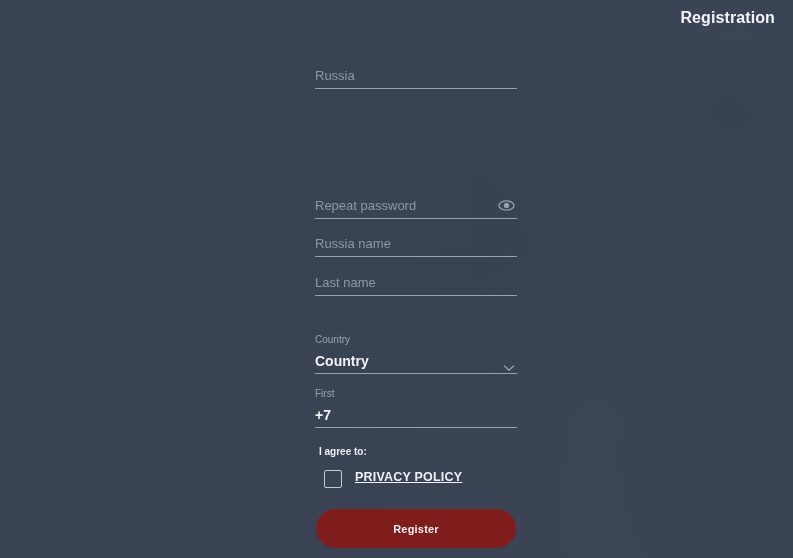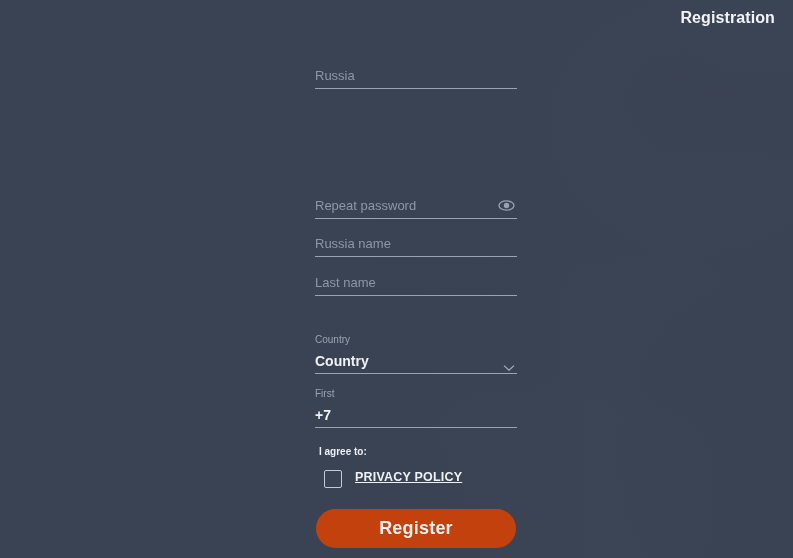--- a/index.html
+++ b/index.html
@@ -188,24 +188,24 @@
   }
 
   .register-button {
     position: absolute;
     left: 316px;
     top: 509px;
     width: 200px;
     height: 39px;
     border: none;
     border-radius: 20px;
-    background: #c2410c;
+    background: #7f1d1d;
     color: #f3f0f2;
     font-family: "Liberation Sans", sans-serif;
-    font-size: 18px;
+    font-size: 11px;
     font-weight: bold;
     cursor: pointer;
     letter-spacing: 0.2px;
   }
 </style>
 </head>
 <body>
 
 <div id="backdrop">
   <div class="bg-layer"></div>

